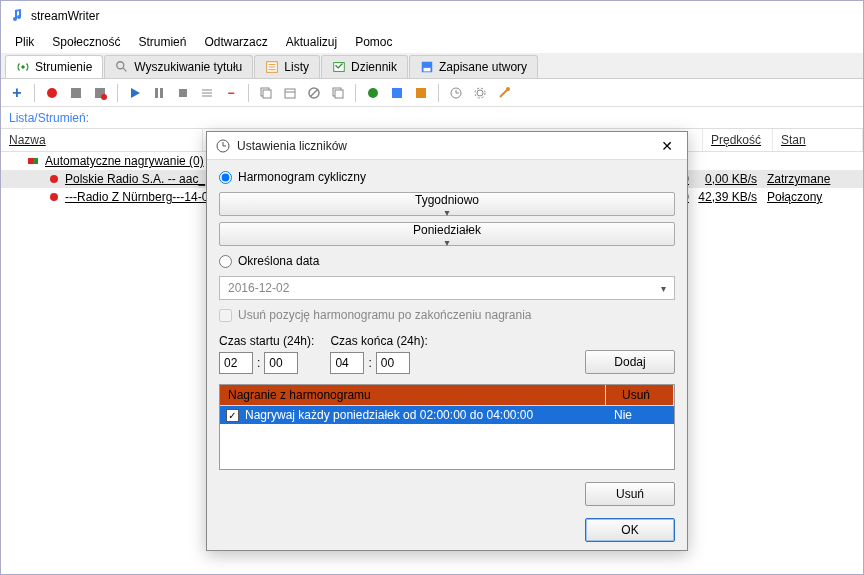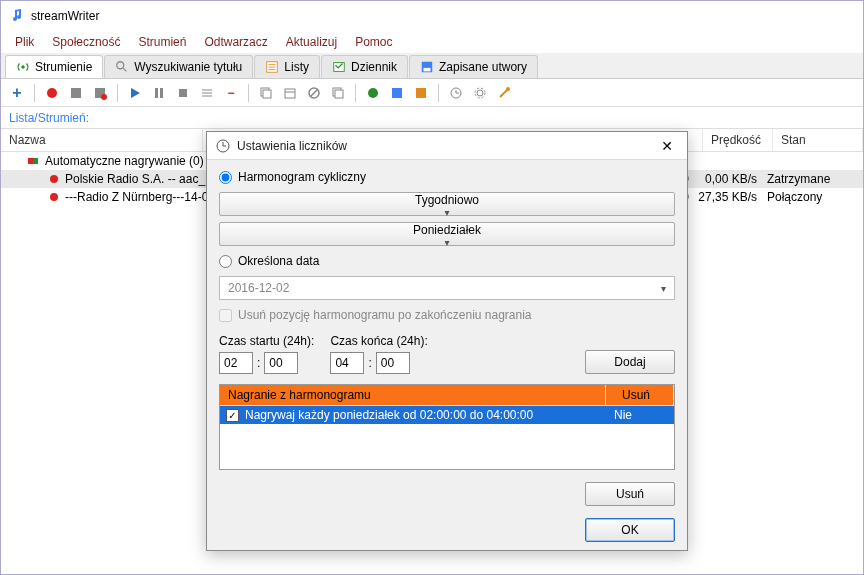--- a/index.html
+++ b/index.html
@@ -5,39 +5,39 @@
 * { box-sizing: border-box; margin: 0; padding: 0; font-family: "Segoe UI", Tahoma, sans-serif; font-size: 12px; }
 body { background: #fff; width: 864px; height: 575px; overflow: hidden; border: 1px solid #aac; position: relative; }
 
 
 .titlebar { height: 30px; display: flex; align-items: center; padding: 0 8px; background: #fff; }
 .titlebar .app-icon { width: 16px; height: 16px; margin-right: 6px; }
 .titlebar .title { color: #000000; }
 
 
 .menubar { height: 22px; display: flex; align-items: center; padding: 0 6px; gap: 2px; }
-.menubar .menu-item { padding: 2px 8px; color: #7f1d1d; cursor: default; }
+.menubar .menu-item { padding: 2px 8px; color: #000000; cursor: default; }
 
 
 .tabs { height: 26px; display: flex; align-items: flex-end; background: #f0f0f0; border-bottom: 1px solid #ccc; padding-left: 4px; gap: 1px; }
 .tab { display: flex; align-items: center; gap: 5px; padding: 4px 10px; background: #e8e8e8; border: 1px solid #ccc; border-bottom: none; border-radius: 3px 3px 0 0; cursor: default; }
 .tab.active { background: #fff; }
 .tab-icon { width: 14px; height: 14px; display: inline-block; }
 
 
 .toolbar { height: 28px; display: flex; align-items: center; padding: 2px 6px; gap: 4px; border-bottom: 1px solid #ddd; }
 .tb-btn { width: 20px; height: 20px; display: flex; align-items: center; justify-content: center; cursor: default; }
 .tb-sep { width: 1px; height: 18px; background: #ccc; margin: 0 3px; }
 
 
 .list-header { height: 22px; display: flex; align-items: center; padding: 0 8px; border-bottom: 1px solid #ddd; color: #3b82f6; }
 
 
 .main { display: flex; height: calc(100% - 30px - 22px - 26px - 28px - 22px); }
-.stream-table { flex: 1; }
+.stream-table { flex: 1; text-decoration: underline; }
 .table-head { display: flex; background: #fff; border-bottom: 1px solid #e0e0e0; }
 .th { padding: 4px 8px; border-right: 1px solid #e8e8e8; color: #333; }
 .th.name { flex: 1; }
 .th.col { width: 60px; }
 .th.speed { width: 70px; }
 .th.state { width: 90px; }
 .table-body { }
 .tree-row { display: flex; align-items: center; padding: 2px 6px; gap: 4px; justify-content: space-between; }
 .tree-row.sel { background: #e8e8e8; }
 .tree-indent { width: 16px; display:inline-block; }
@@ -61,21 +61,21 @@
 .date-input { flex:1; height:24px; border:1px solid #bbb; background:#fff; color:#888; display:flex; align-items:center; padding:0 8px; justify-content: space-between; }
 .check-row { display:flex; align-items:center; gap:6px; color:#888; padding: 2px 0 6px 0; }
 .time-section { display:flex; align-items:flex-end; gap: 16px; }
 .time-group { display:flex; flex-direction:column; gap:4px; }
 .time-inputs { display:flex; align-items:center; gap:4px; }
 .tbox { width: 34px; height: 22px; border:1px solid #888; background:#fff; padding: 2px 4px; }
 .btn { height: 24px; min-width: 90px; background:linear-gradient(#fdfdfd,#e6e6e6); border:1px solid #999; border-radius:2px; display:flex; align-items:center; justify-content:center; cursor: default; }
 .btn.primary { border:1px solid #2a6fca; box-shadow: inset 0 0 0 1px #9cc3f0; }
 .spacer { flex:1; }
 .sched-table { flex:1; border:1px solid #999; background:#fff; display:flex; flex-direction:column; margin-top:4px; }
-.sched-head { display:flex; background:#f97316; border-bottom:1px solid #ddd;gap:8px; }
+.sched-head { display:flex; background:#c2410c; border-bottom:1px solid #ddd;gap:8px; }
 .sched-head .sh { padding:3px 8px; border-right:1px solid #e0e0e0; }
 .sh.desc { flex:1; }
 .sh.del { width: 60px; }
 .sched-row { display:flex; align-items:center; background:#1a6fd8; color:#fff; padding: 2px 6px; gap:6px; }
 .sched-row .sr-chk { width:13px; height:13px; background:#fff; border:1px solid #555; display:flex; align-items:center; justify-content:center; font-size:10px; color:#000; }
 .sr-desc { flex:1; }
 .sr-del { width: 54px; }
 .dlg-btnrow { display:flex; justify-content:flex-end; gap:8px; padding-top:6px; }
 
 
@@ -289,21 +289,21 @@
       </div>
       <div class="tree-row">
         <span class="tree-indent"></span>
           <span class="tree-indent"></span>
         <svg class="tree-icon" viewBox="0 0 14 14">
             <circle cx="7" cy="7" r="4" fill="#d22"></circle>
           </svg>
         <span class="tree-label" style="max-width:160px">---Radio Z Nürnberg---14-02 …</span>
         <span style="flex:1"></span>
         <span class="cell-num">0</span>
-        <span class="cell-speed">27,35 KB/s</span>
+        <span class="cell-speed">42,39 KB/s</span>
         <span class="cell-state">Połączony</span>
       </div>
     </div>
   </div>
 </div>
 
 <div class="dialog">
   <div class="dlg-title">
     <svg class="t-icon" viewBox="0 0 16 16">
         <circle cx="8" cy="8" r="6" fill="none" stroke="#555"></circle>

